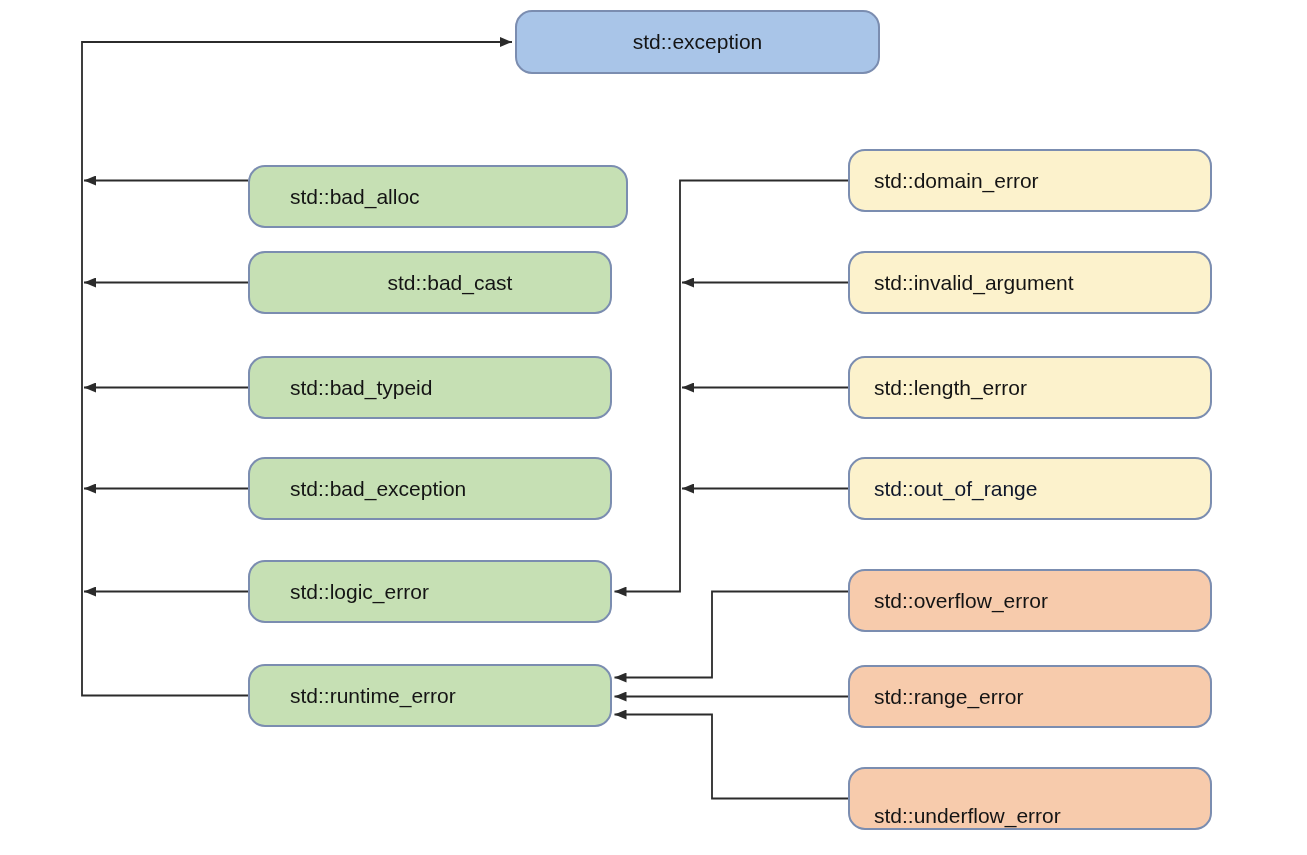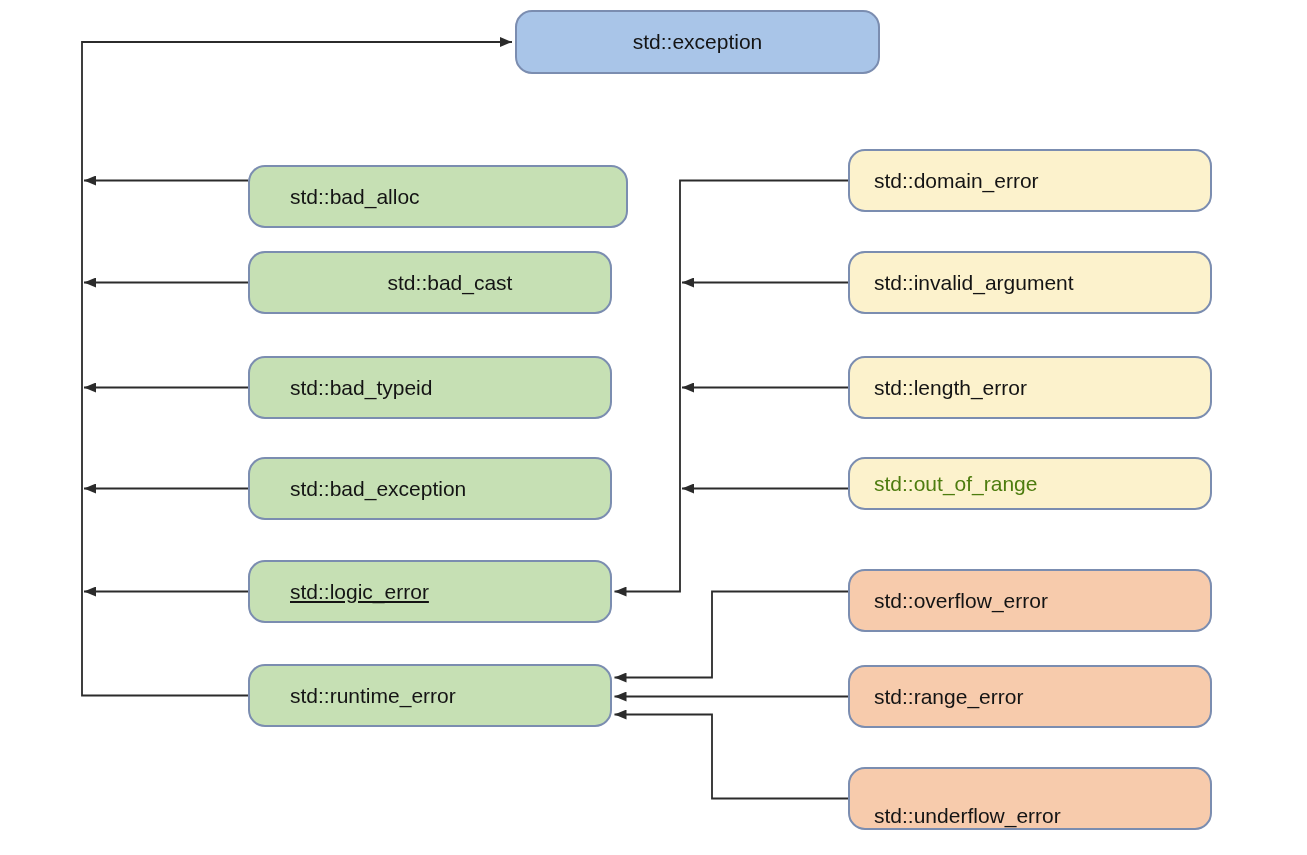--- a/index.html
+++ b/index.html
@@ -74,37 +74,37 @@
   </div>
   <div class="node align-left-wide" style="left: 248px; top: 251px; width: 364px; height: 63px; background-color: rgb(198, 224, 180); border-color: rgb(123, 141, 176); color: rgb(20, 20, 20); justify-content: center;">
     <span>std::bad_cast</span>
   </div>
   <div class="node align-left-wide" style="left: 248px; top: 356px; width: 364px; height: 63px; background-color: rgb(198, 224, 180); border-color: rgb(123, 141, 176); color: rgb(20, 20, 20);">
     <span>std::bad_typeid</span>
   </div>
   <div class="node align-left-wide" style="left: 248px; top: 457px; width: 364px; height: 63px; background-color: rgb(198, 224, 180); border-color: rgb(123, 141, 176); color: rgb(20, 20, 20);">
     <span>std::bad_exception</span>
   </div>
-  <div class="node align-left-wide" style="left: 248px; top: 560px; width: 364px; height: 63px; background-color: rgb(198, 224, 180); border-color: rgb(123, 141, 176); color: rgb(20, 20, 20); text-decoration: underline;">
+  <div class="node align-left-wide" style="left: 248px; top: 560px; width: 364px; height: 63px; background-color: rgb(198, 224, 180); border-color: rgb(123, 141, 176); color: rgb(20, 20, 20);">
     <span>std::logic_error</span>
   </div>
   <div class="node align-left-wide" style="left: 248px; top: 664px; width: 364px; height: 63px; background-color: rgb(198, 224, 180); border-color: rgb(123, 141, 176); color: rgb(20, 20, 20);">
     <span>std::runtime_error</span>
   </div>
 
   <div class="node align-left-narrow" style="left: 848px; top: 149px; width: 364px; height: 63px; background-color: rgb(252, 242, 204); border-color: rgb(123, 141, 176); color: rgb(20, 20, 20);">
     <span>std::domain_error</span>
   </div>
   <div class="node align-left-narrow" style="left: 848px; top: 251px; width: 364px; height: 63px; background-color: rgb(252, 242, 204); border-color: rgb(123, 141, 176); color: rgb(20, 20, 20);">
     <span>std::invalid_argument</span>
   </div>
   <div class="node align-left-narrow" style="left: 848px; top: 356px; width: 364px; height: 63px; background-color: rgb(252, 242, 204); border-color: rgb(123, 141, 176); color: rgb(20, 20, 20);">
     <span>std::length_error</span>
   </div>
-  <div class="node align-left-narrow" style="left: 848px; top: 457px; width: 364px; height: 53px; background-color: rgb(252, 242, 204); border-color: rgb(123, 141, 176); color: #4d7c0f;">
+  <div class="node align-left-narrow" style="left: 848px; top: 457px; width: 364px; height: 63px; background-color: rgb(252, 242, 204); border-color: rgb(123, 141, 176); color: #0f172a;">
     <span>std::out_of_range</span>
   </div>
 
   <div class="node align-left-narrow" style="left: 848px; top: 560px; width: 364px; height: 63px; background-color: rgb(247, 203, 172); border-color: rgb(123, 141, 176); color: rgb(20, 20, 20); margin-top: 9px;">
     <span>std::overflow_error</span>
   </div>
   <div class="node align-left-narrow" style="left: 848px; top: 665px; width: 364px; height: 63px; background-color: rgb(247, 203, 172); border-color: rgb(123, 141, 176); color: rgb(20, 20, 20);">
     <span>std::range_error</span>
   </div>
   <div class="node align-left-narrow" style="left: 848px; top: 767px; width: 364px; height: 63px; background-color: rgb(247, 203, 172); border-color: rgb(123, 141, 176); color: rgb(20, 20, 20); align-items: flex-end;">

